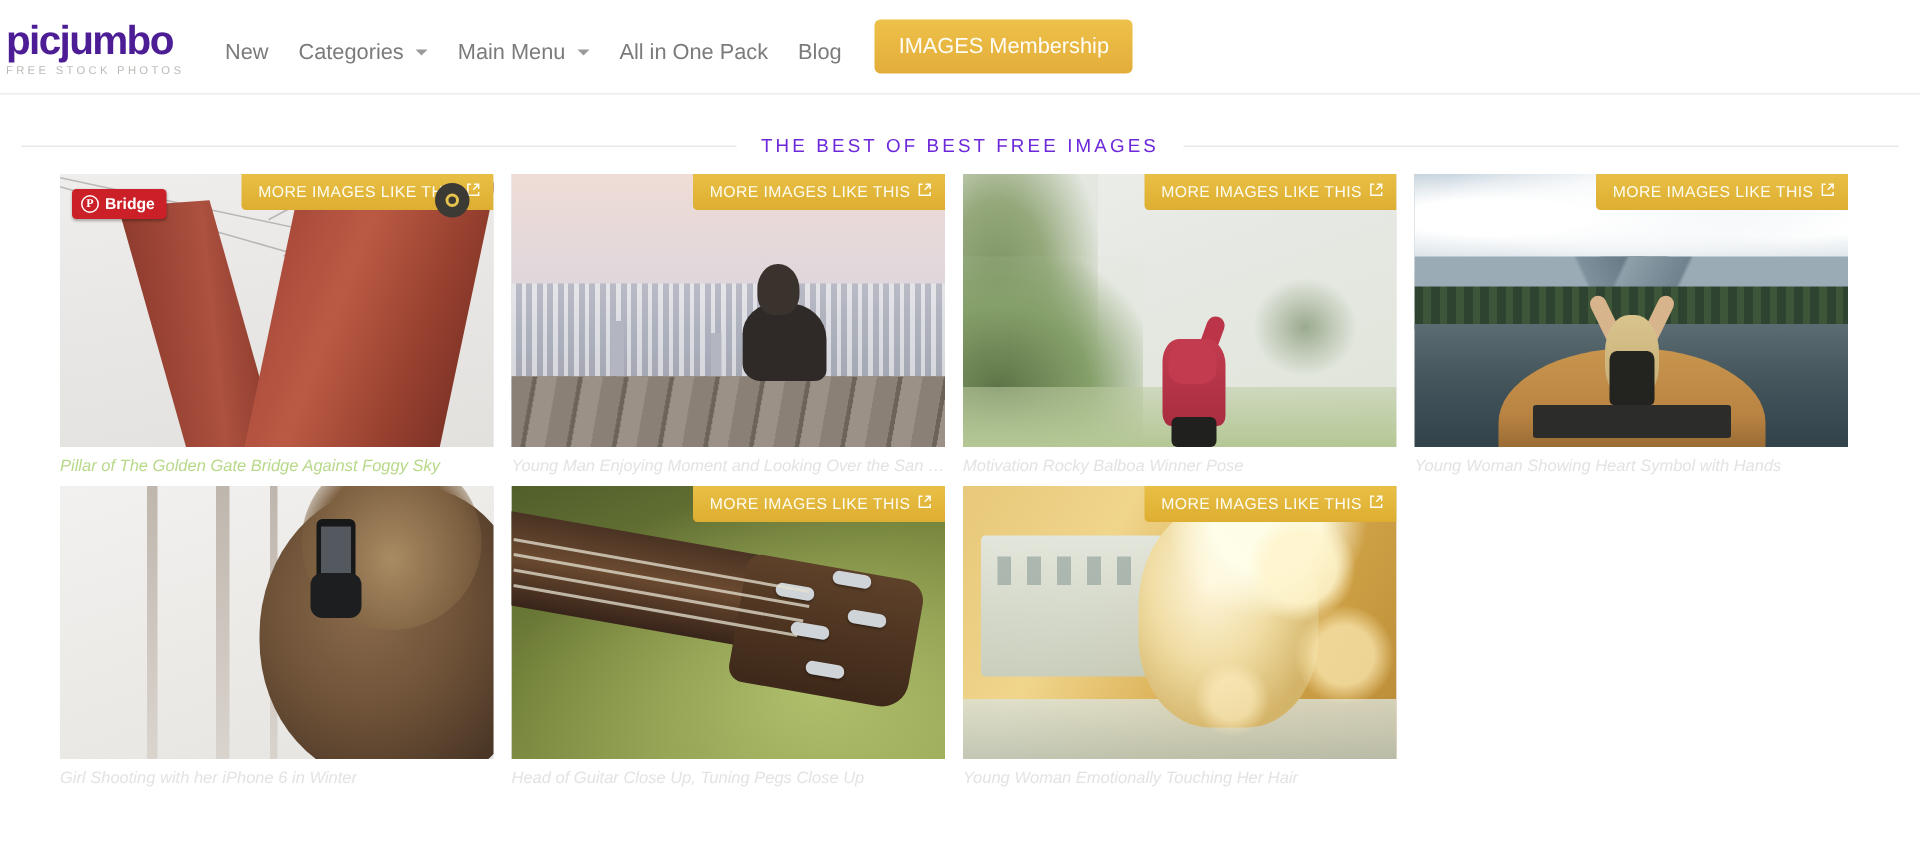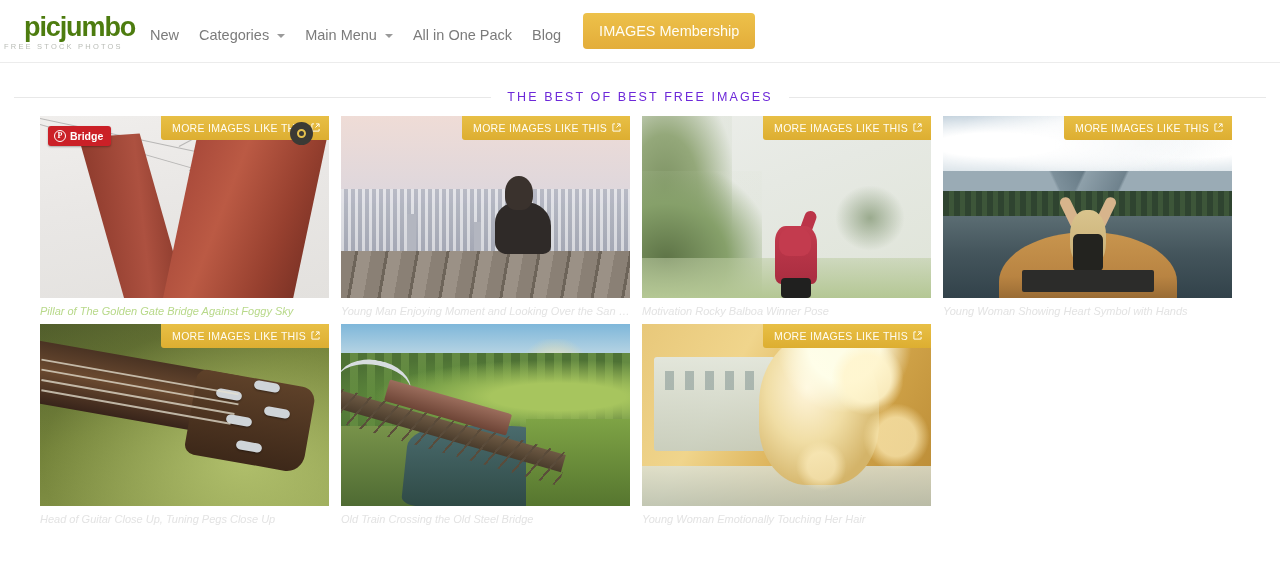--- a/index.html
+++ b/index.html
@@ -15,21 +15,21 @@
     position: relative;
     height: 63px;
     background: #ffffff;
     border-bottom: 1px solid #ececec;
     display: flex;
     align-items: center;
   }
   .logo-wrap { width: 128px; margin-left: 4px; padding-top: 2px; }
   .logo-mark {
     font-size: 27px; line-height: 26px; font-weight: bold;
-    color: #4d7c0f; letter-spacing: -1.1px; margin-left: 20px;
+    color: #4c1d95; letter-spacing: -1.1px;
   }
   .logo-sub {
     font-size: 7.5px; color: #b9bcb6; letter-spacing: 2.2px;
     margin-top: 2px; white-space: nowrap;
   }
   .nav { display: flex; align-items: flex-end; margin-left: 8px; }
   .nav-item {
     font-size: 14.5px; color: #7b7b7b; padding: 6px 10px;
     white-space: nowrap; cursor: pointer;
   }
@@ -544,20 +544,37 @@
           <svg width="9" height="9" viewBox="0 0 10 10">
             <path d="M3.4 1H1v8h8V6.6" fill="none" stroke="#fffdf2" stroke-width="1.1"></path>
             <path d="M5.6 1H9v3.4M9 1L5 5" fill="none" stroke="#fffdf2" stroke-width="1.1"></path>
           </svg>
         </span>
       </div>
     </div>
     <span class="caption">Young Woman Showing Heart Symbol with Hands</span>
   </div>
 
+  <div class="card">
+    <div class="thumb">
+      <div class="ph wn">
+        <div class="trunk" style="left:58px"></div>
+        <div class="trunk" style="left:104px;width:9px"></div>
+        <div class="trunk" style="left:140px;width:5px"></div>
+        <div class="arm"></div>
+          <div class="fur"></div>
+          <div class="fur2"></div>
+        <div class="phone">
+            <div class="scr"></div>
+          </div>
+        <div class="glove"></div>
+      </div>
+    </div>
+    <span class="caption">Girl Shooting with her iPhone 6 in Winter</span>
+  </div>
 
   <div class="card">
     <div class="thumb">
       <div class="ph gt">
         <div class="blur-bg"></div>
         <div class="neck"></div>
         <div class="head"></div>
         <div class="peg" style="top:66px;left:176px;transform:rotate(10deg)"></div>
         <div class="peg" style="top:92px;left:186px;transform:rotate(10deg)"></div>
         <div class="peg" style="top:118px;left:196px;transform:rotate(10deg)"></div>
@@ -574,36 +591,20 @@
           <svg width="9" height="9" viewBox="0 0 10 10">
             <path d="M3.4 1H1v8h8V6.6" fill="none" stroke="#fffdf2" stroke-width="1.1"></path>
             <path d="M5.6 1H9v3.4M9 1L5 5" fill="none" stroke="#fffdf2" stroke-width="1.1"></path>
           </svg>
         </span>
       </div>
     </div>
     <span class="caption">Head of Guitar Close Up, Tuning Pegs Close Up</span>
   </div>
 
-  <div class="card">
-    <div class="thumb">
-      <div class="ph tb">
-        <div class="sky"></div>
-          <div class="sun"></div>
-        <div class="treeline"></div>
-          <div class="water"></div>
-        <div class="grass-r"></div>
-        <div class="arch"></div>
-        <div class="bridge"></div>
-          <div class="truss"></div>
-          <div class="train"></div>
-      </div>
-    </div>
-    <span class="caption">Old Train Crossing the Old Steel Bridge</span>
-  </div>
 
   <div class="card">
     <div class="thumb">
       <div class="ph gh">
         <div class="bld"></div>
           <div class="bld-win"></div>
         <div class="water"></div>
         <div class="arm"></div>
           <div class="hair"></div>
         <div class="bokeh"></div>

